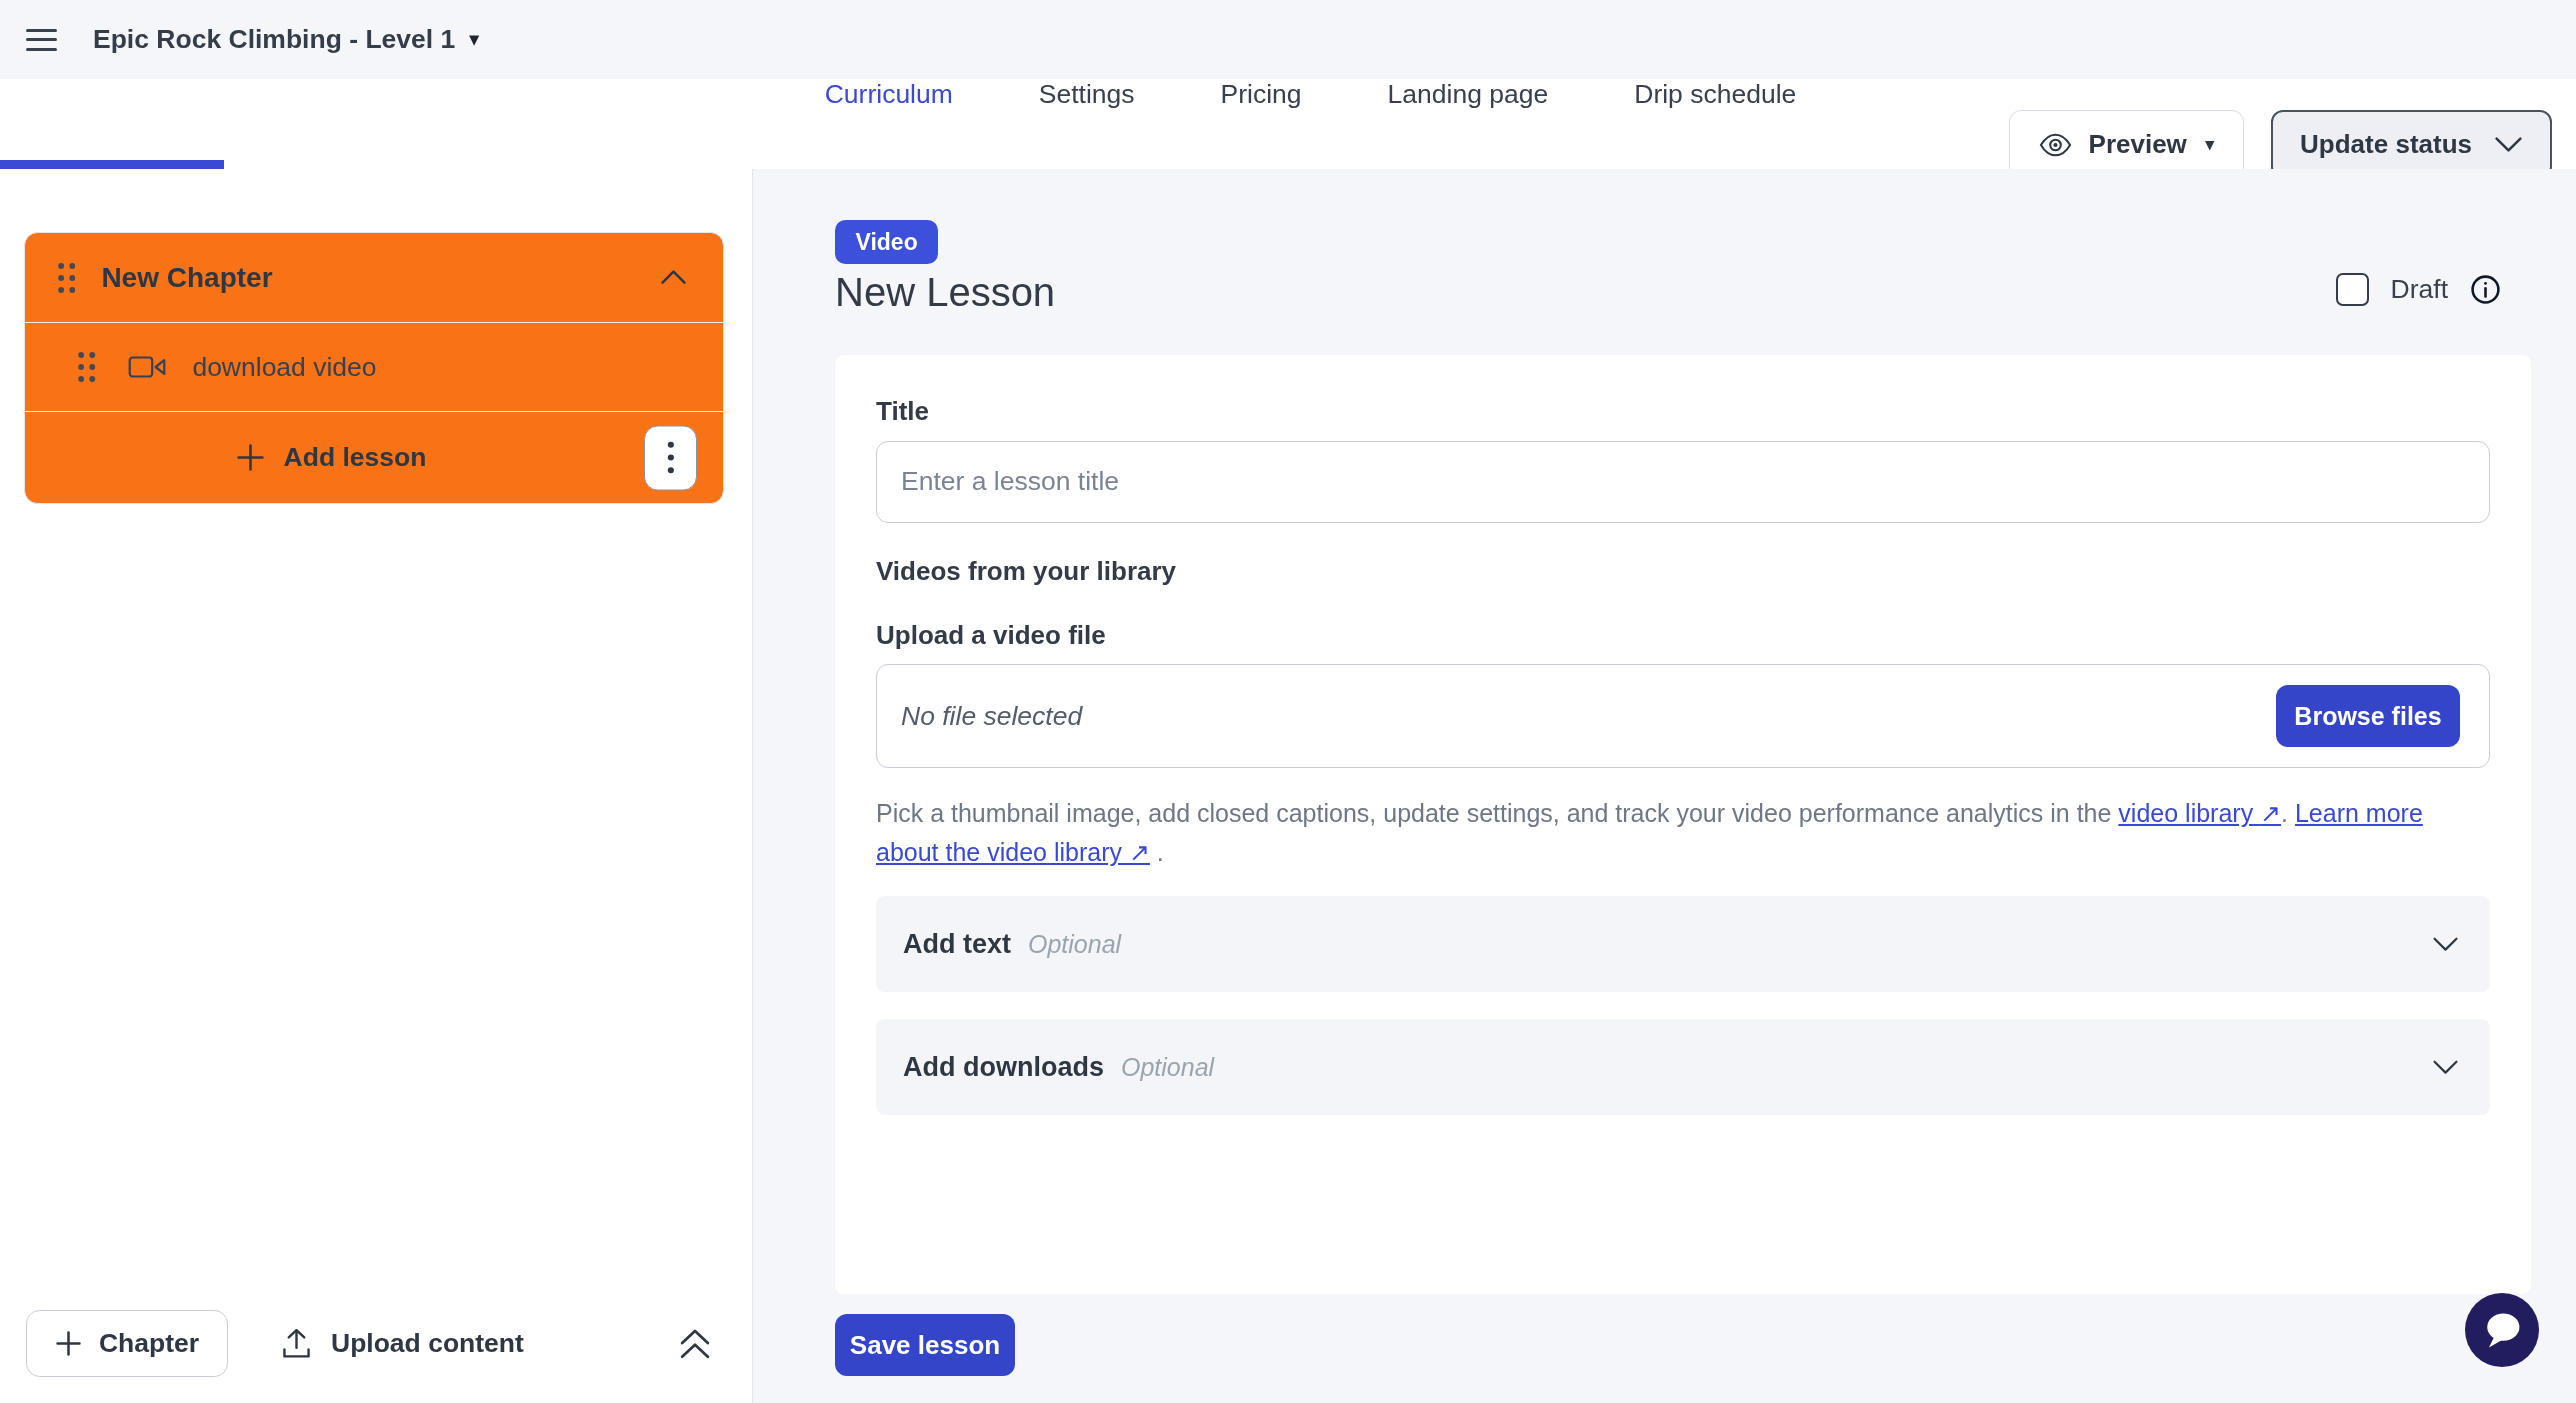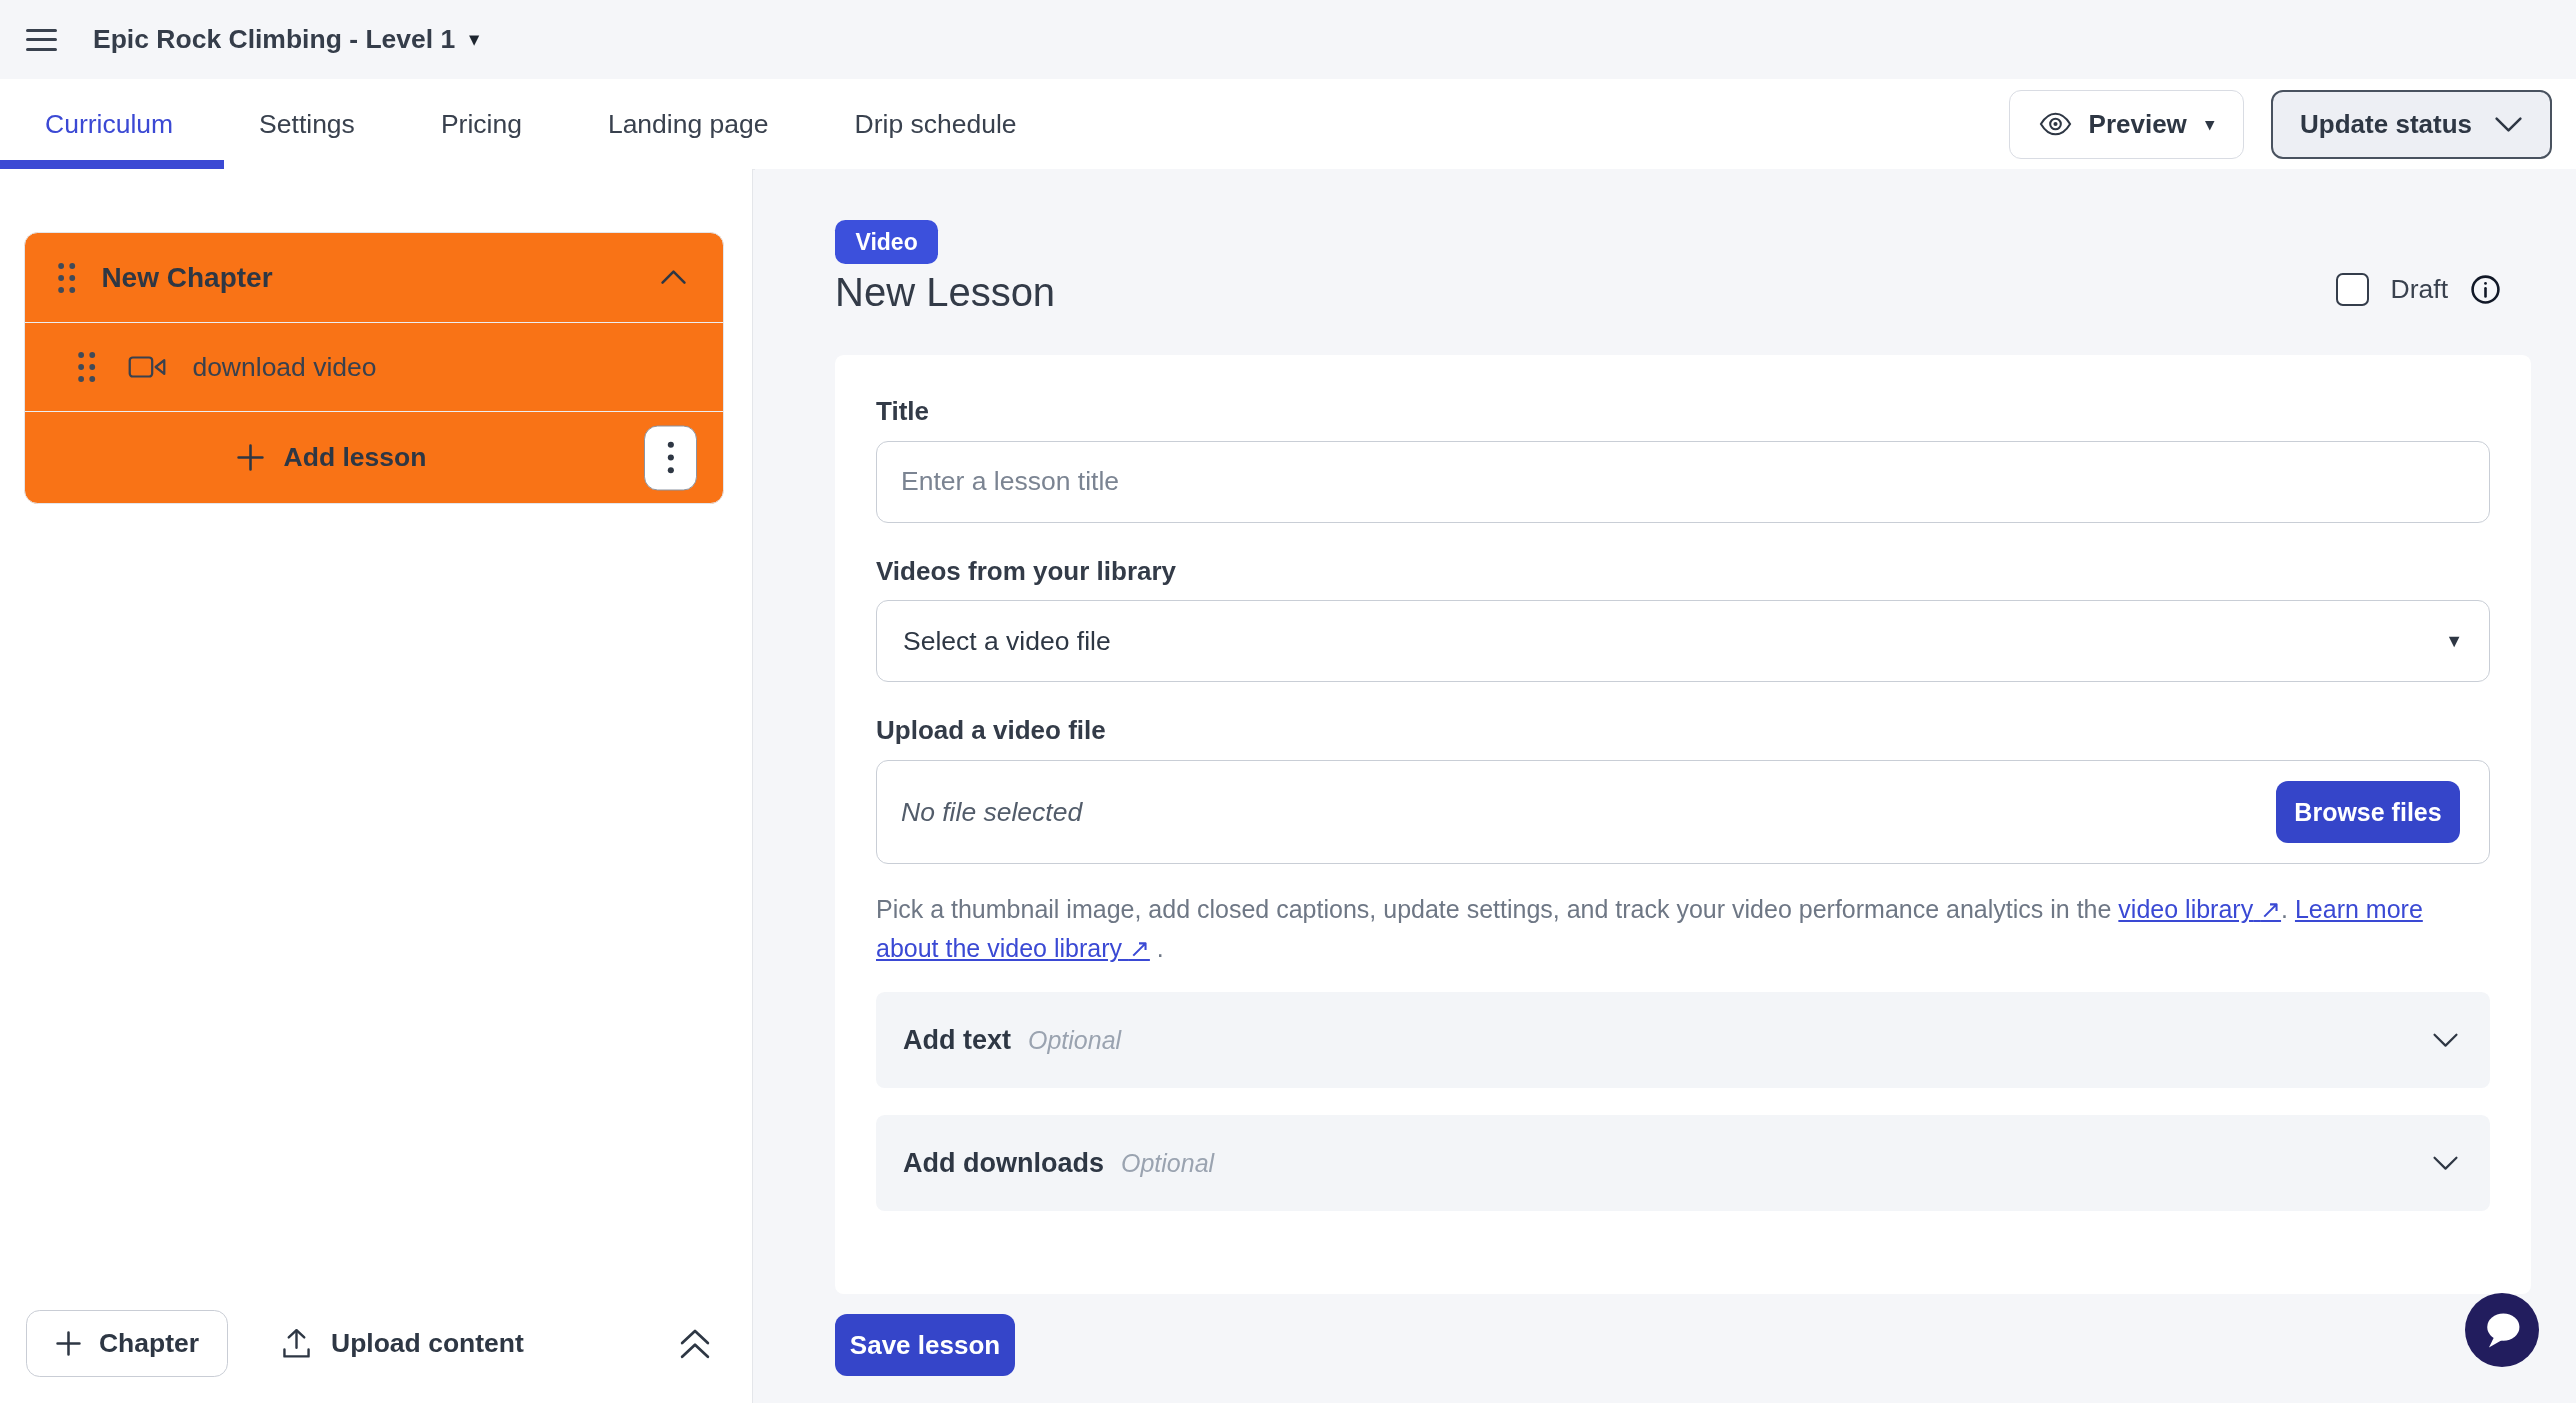--- a/index.html
+++ b/index.html
@@ -8,21 +8,21 @@
   .app { position: relative; width: 2576px; height: 1404px; background: #f5f6f9; overflow: hidden; }
 
   
   .topbar { position: absolute; top: 0; left: 0; right: 0; height: 79px; display: flex; align-items: center; padding: 0 26px; }
   .hamburger { width: 31px; height: 22px; display: flex; flex-direction: column; justify-content: space-between; cursor: pointer; }
   .hamburger span { display: block; height: 3px; background: #39414e; border-radius: 1.7px; }
   .course-title { margin-left: 36px; font-size: 26.5px; font-weight: 600; color: #353d4a; }
   .title-caret { margin-left: 13.7px; font-size: 20.5px; color: #1e2630; line-height: 1; }
 
   
-  .tabbar { position: absolute; top: 79px; left: 0; right: 0; height: 91px; background: #fff; border-bottom: 1.7px solid #e6e8ec; display: flex; align-items: center; }
+  .tabbar { position: absolute; top: 79px; left: 0; right: 0; height: 91px; background: #fff; border-bottom: 1.7px solid #e6e8ec; display: flex; align-items: center; flex-direction: column; }
   .tabs { display: flex; gap: 86px; padding-left: 45px; }
   .tab { font-size: 26.5px; color: #39414e; cursor: pointer; white-space: nowrap; }
   .tab.active { color: #3b49d4; }
   .tab-underline { position: absolute; left: 0; bottom: 0; width: 224px; height: 8.6px; background: #3b49d4; }
   .tab-actions { margin-left: auto; display: flex; align-items: center; gap: 27px; padding-right: 24px; }
   .btn-preview { height: 69px; padding: 0 29px; border-radius: 12px; background: #fff; border: 1.7px solid #d9dce3; display: flex; align-items: center; gap: 17px; font-size: 26px; font-weight: 700; color: #2e3744; cursor: pointer; }
   .btn-preview .caret { font-size: 17px; margin-left: 1.7px; }
   .btn-update { height: 69px; padding: 0 27px; border-radius: 12px; background: #edeff4; border: 2.6px solid #49525f; display: flex; align-items: center; gap: 22px; font-size: 26px; font-weight: 700; color: #2e3744; cursor: pointer; }
 
   
@@ -223,24 +223,20 @@
           <path d="M18 16.5 V26" stroke-linecap="round"></path>
         </svg>
       </span>
     </div>
 
     <section class="card">
       <div class="field-label">Title</div>
       <input class="text-input" type="text" placeholder="Enter a lesson title" style="">
 
       <div class="field-label mt-38">Videos from your library</div>
-      <div class="select">
-        <span>Select a video file</span>
-        <span class="sel-caret">▼</span>
-      </div>
 
       <div class="field-label mt-38">Upload a video file</div>
       <div class="upload-box">
         <span class="no-file">No file selected</span>
         <button class="btn-browse">Browse files</button>
       </div>
 
       <p class="help">
         <span>Pick a thumbnail image, add closed captions, update settings, and track your video performance analytics in the </span><a><span>video library</span> <span class="arrow">↗</span></a><span>. </span><a><span>Learn more about the video library</span> <span class="arrow">↗</span></a><span> .</span>
       </p>

